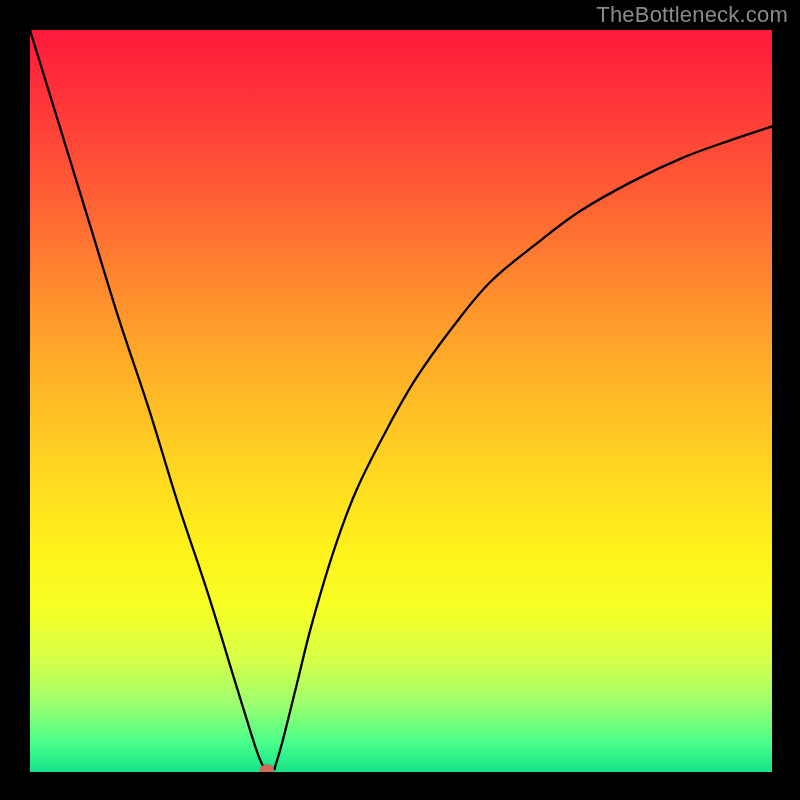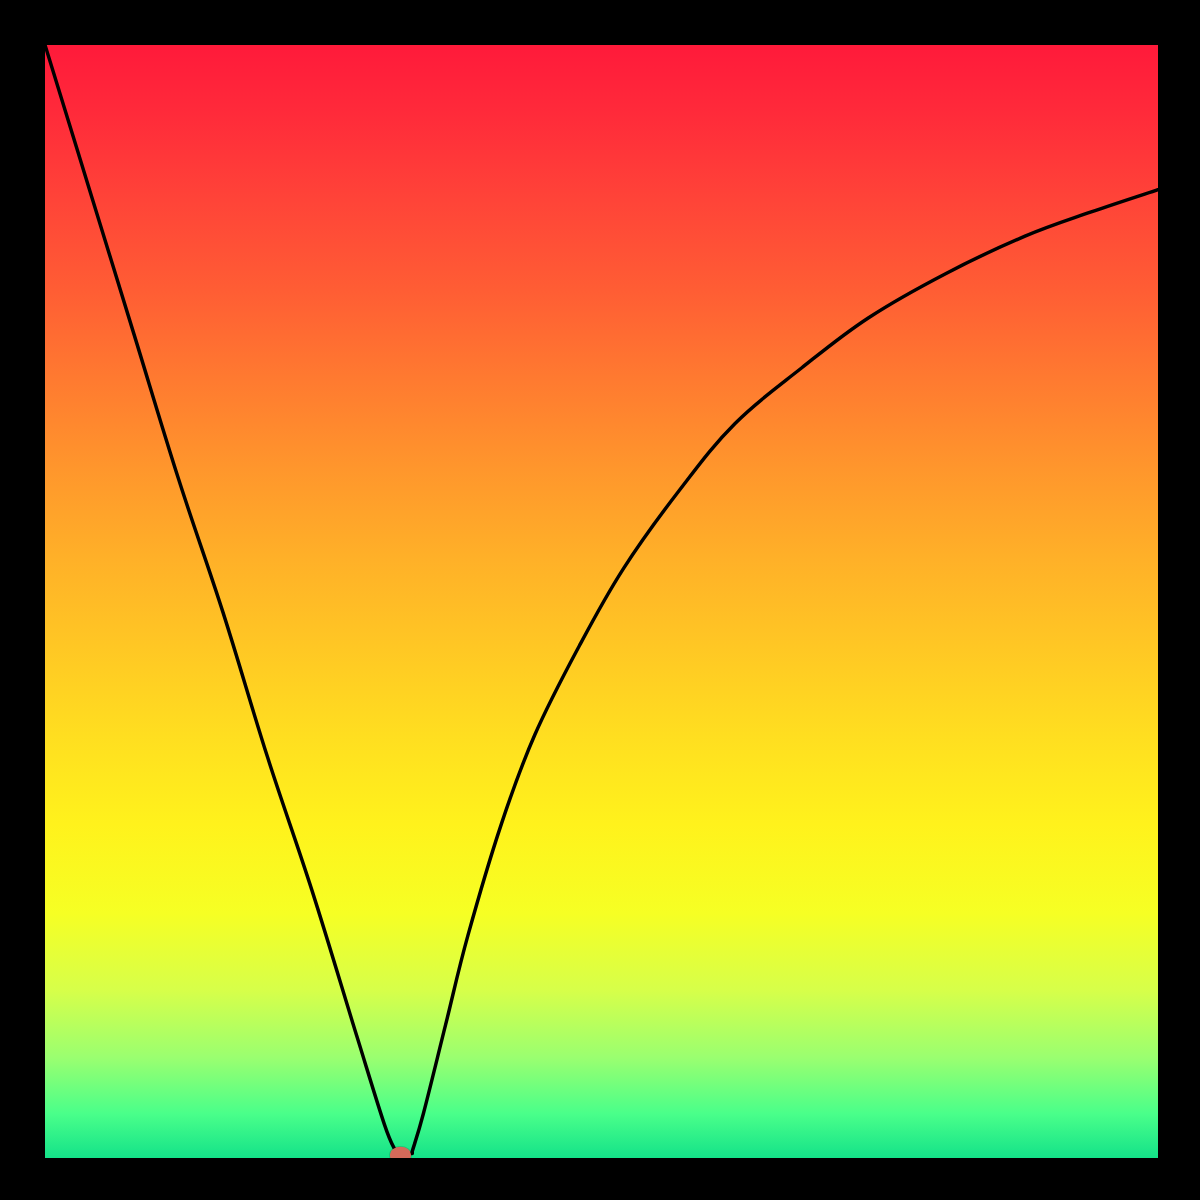--- a/index.html
+++ b/index.html
@@ -69,20 +69,21 @@
     background: #d46a5a;
     box-shadow: 0 0 0 0.5px rgba(0,0,0,0.15);
     transform: translate(-50%, -50%);
     z-index: 3;
   }
 </style>
 </head>
 <body>
 
 <div class="frame">
+  <div class="watermark">TheBottleneck.com</div>
 
   <div class="plot-area">
     <div class="gradient"></div>
 
     <svg class="curve" viewBox="0 0 742 742" preserveAspectRatio="none">
       <path id="curve-path" fill="none" stroke-width="2.3" stroke-linejoin="round" stroke-linecap="round" stroke="#000000" d="M 0.00 0.00 C 5.34 17.36, 19.00 61.73, 29.68 96.46 C 40.36 131.19, 48.68 158.19, 59.36 192.92 C 70.04 227.65, 78.36 255.99, 89.04 289.38 C 99.72 322.77, 108.04 345.03, 118.72 378.42 C 129.40 411.81, 137.72 441.49, 148.40 474.88 C 159.08 508.27, 167.40 530.53, 178.08 563.92 C 188.76 597.31, 199.08 632.33, 207.76 660.38 C 216.44 688.43, 221.64 705.85, 226.31 719.74 C 230.98 733.63, 232.39 734.08, 233.73 737.55 L 233.73 739.03 L 244.86 739.03 L 244.86 737.55 C 246.20 732.74, 248.27 727.55, 252.28 712.32 C 256.29 697.09, 261.78 674.33, 267.12 652.96 C 272.46 631.59, 275.28 617.64, 281.96 593.60 C 288.64 569.56, 296.21 543.44, 304.22 519.40 C 312.23 495.36, 317.13 481.41, 326.48 460.04 C 335.83 438.67, 345.48 420.71, 356.16 400.68 C 366.84 380.65, 373.82 367.44, 385.84 348.74 C 397.86 330.04, 409.58 314.16, 422.94 296.80 C 436.30 279.44, 445.35 266.97, 460.04 252.28 C 474.73 237.59, 488.53 227.87, 504.56 215.18 C 520.59 202.49, 531.72 193.14, 549.08 181.79 C 566.44 170.44, 582.32 161.86, 601.02 152.11 C 619.72 142.36, 635.60 134.97, 652.96 127.62 C 670.32 120.28, 681.45 116.91, 697.48 111.30 C 713.51 105.69, 733.99 99.13, 742.00 96.46"></path>
     </svg>
 
     <div id="marker" class="marker" style="background: rgb(212, 106, 90); left: 237.44px; top: 740px;"></div>
   </div>

